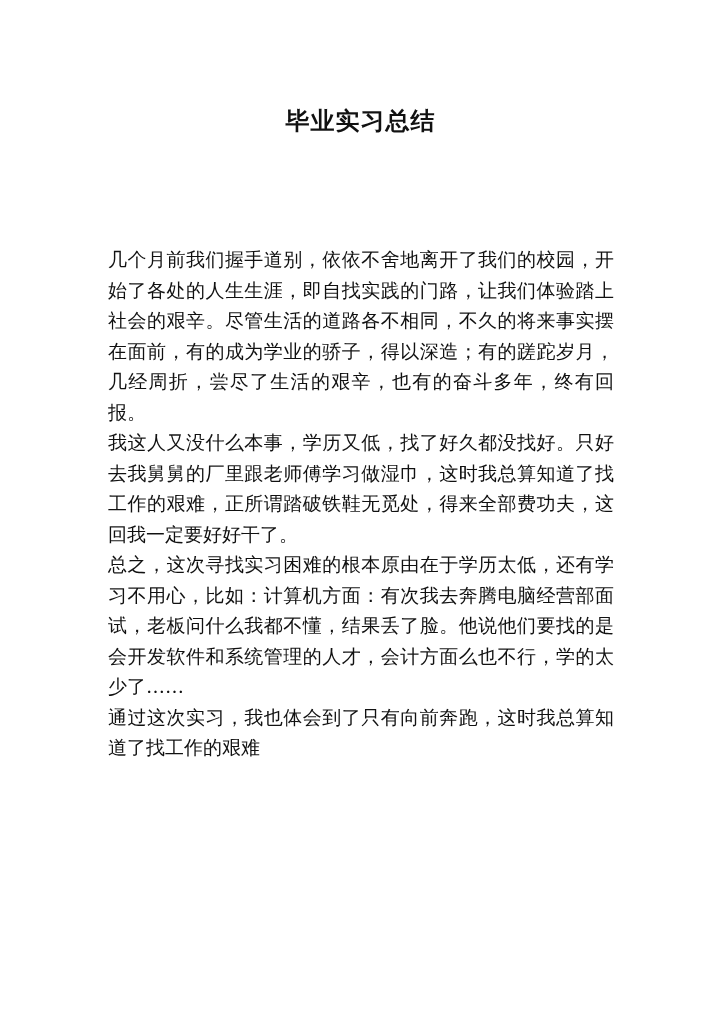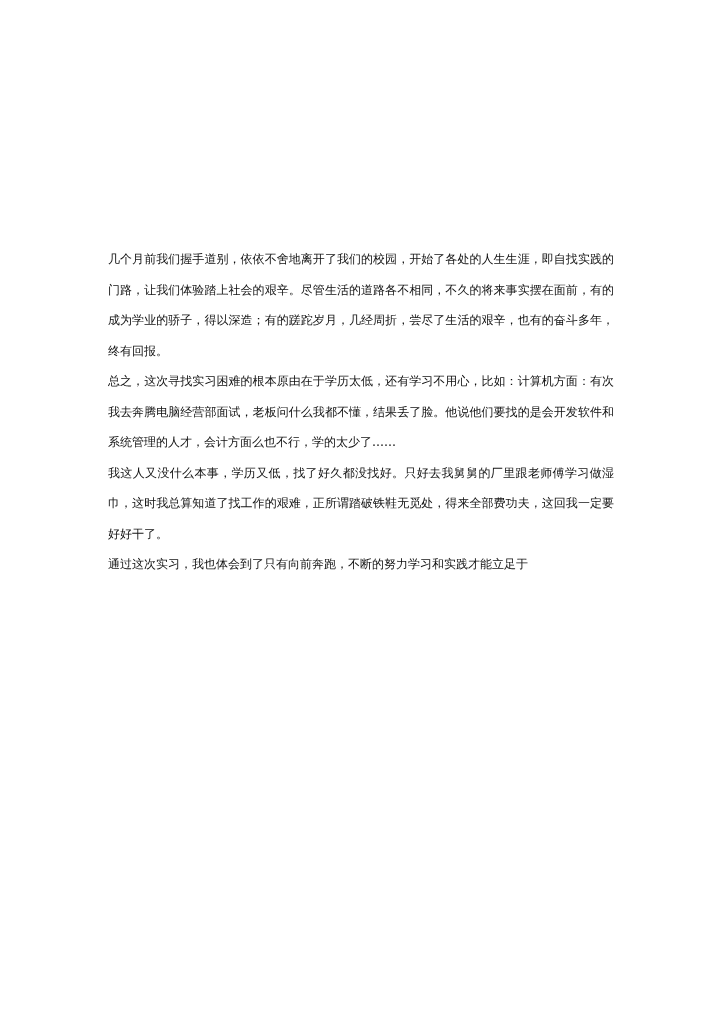--- a/index.html
+++ b/index.html
@@ -34,37 +34,38 @@
       font-size: 24px;
       line-height: 34px;
       letter-spacing: 1px;
       color: #111111;
     }
     .body {
       position: absolute;
       left: 108px;
       top: 244px;
       width: 506px;
-      font-size: 12px;
+      font-size: 19px;
       line-height: 30.5px;
       text-align: justify;
       text-justify: inter-character;
     }
     .para {
       margin: 0;
       padding: 0;
       text-align: justify;
       text-justify: inter-character;
       word-break: break-all;
     }
   </style>
 </head>
 <body>
 
 <div class="page">
+  <h1 class="title">毕业实习总结</h1>
 
   <div class="body">
     <p class="para">几个月前我们握手道别，依依不舍地离开了我们的校园，开始了各处的人生生涯，即自找实践的门路，让我们体验踏上社会的艰辛。尽管生活的道路各不相同，不久的将来事实摆在面前，有的成为学业的骄子，得以深造；有的蹉跎岁月，几经周折，尝尽了生活的艰辛，也有的奋斗多年，终有回报。</p>
+    <p class="para">我这人又没什么本事，学历又低，找了好久都没找好。只好去我舅舅的厂里跟老师傅学习做湿巾，这时我总算知道了找工作的艰难，正所谓踏破铁鞋无觅处，得来全部费功夫，这回我一定要好好干了。</p>
     <p class="para">总之，这次寻找实习困难的根本原由在于学历太低，还有学习不用心，比如：计算机方面：有次我去奔腾电脑经营部面试，老板问什么我都不懂，结果丢了脸。他说他们要找的是会开发软件和系统管理的人才，会计方面么也不行，学的太少了……</p>
-    <p class="para">我这人又没什么本事，学历又低，找了好久都没找好。只好去我舅舅的厂里跟老师傅学习做湿巾，这时我总算知道了找工作的艰难，正所谓踏破铁鞋无觅处，得来全部费功夫，这回我一定要好好干了。</p>
-    <p class="para">通过这次实习，我也体会到了只有向前奔跑，不断的努力学习和实践才能立足于</p>
+    <p class="para">通过这次实习，我也体会到了只有向前奔跑，这时我总算知道了找工作的艰难</p>
   </div>
 </div>
 
 </body></html>

